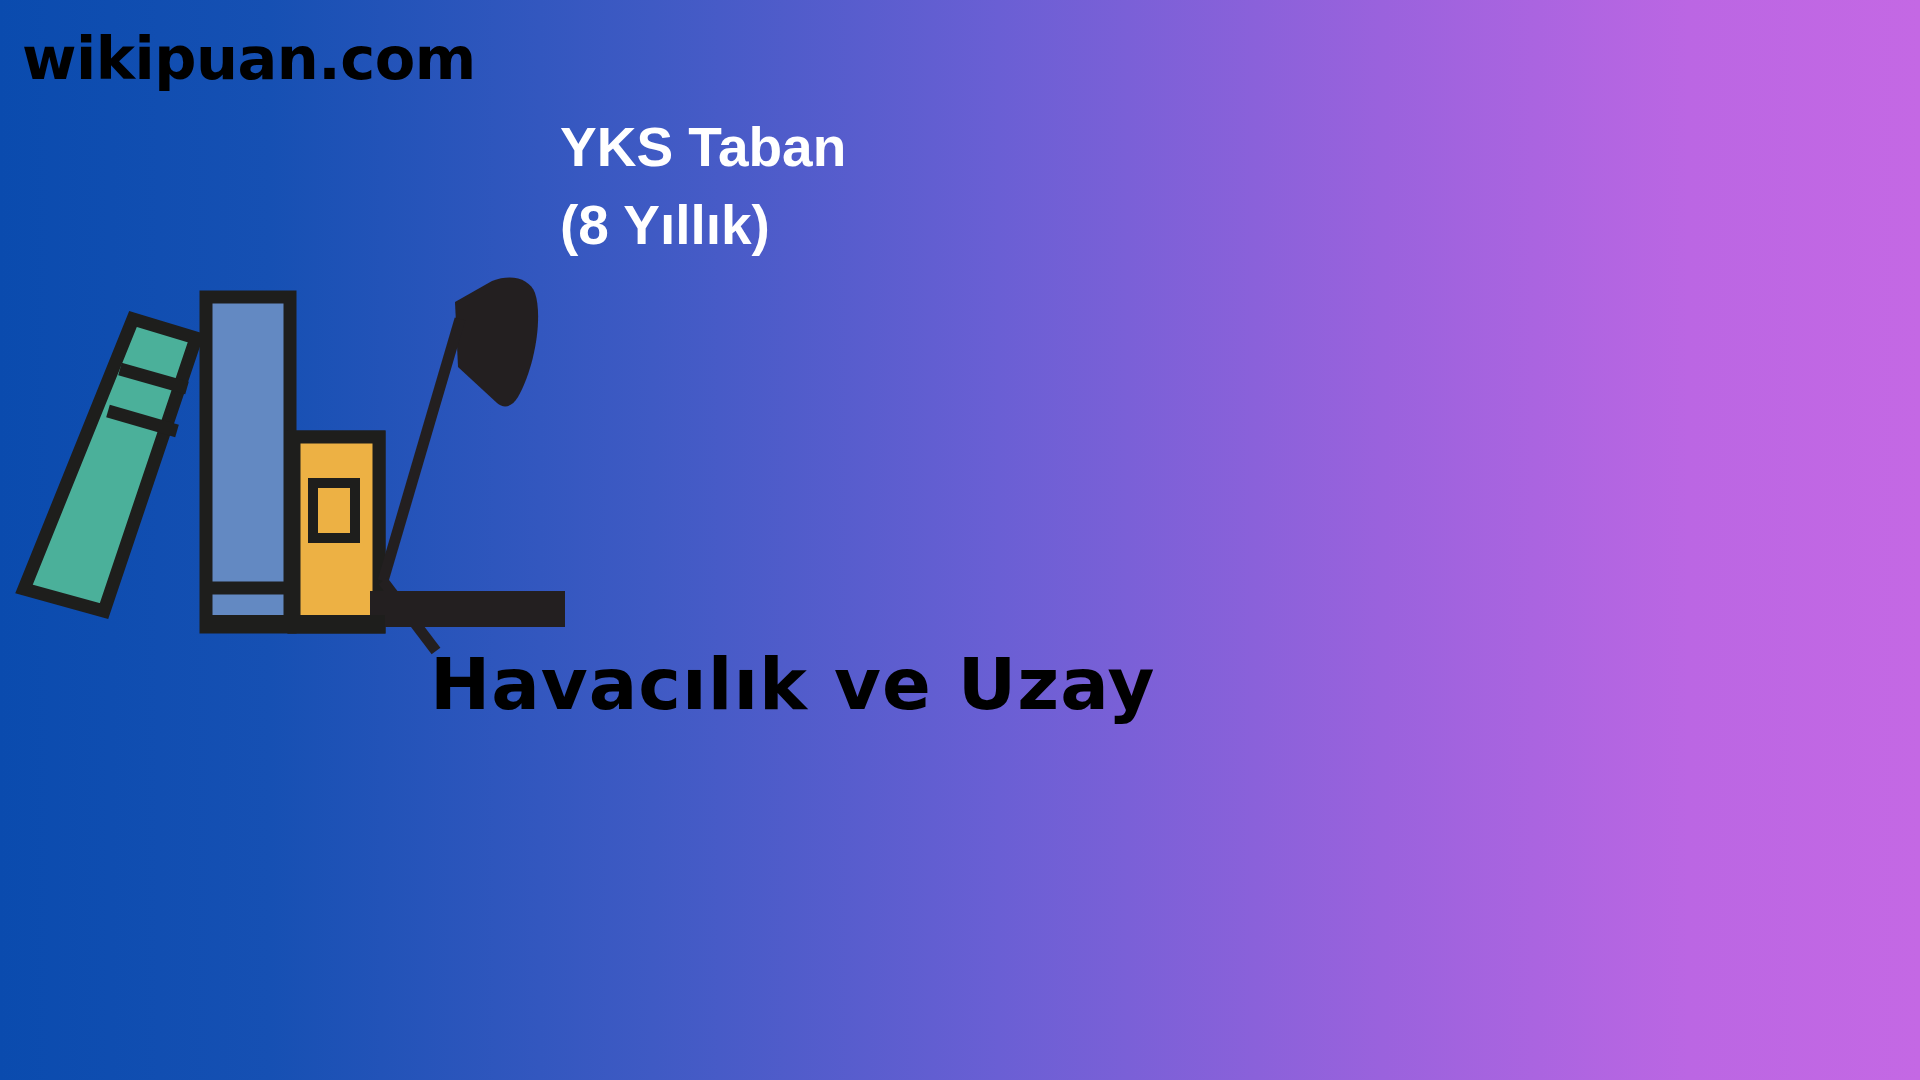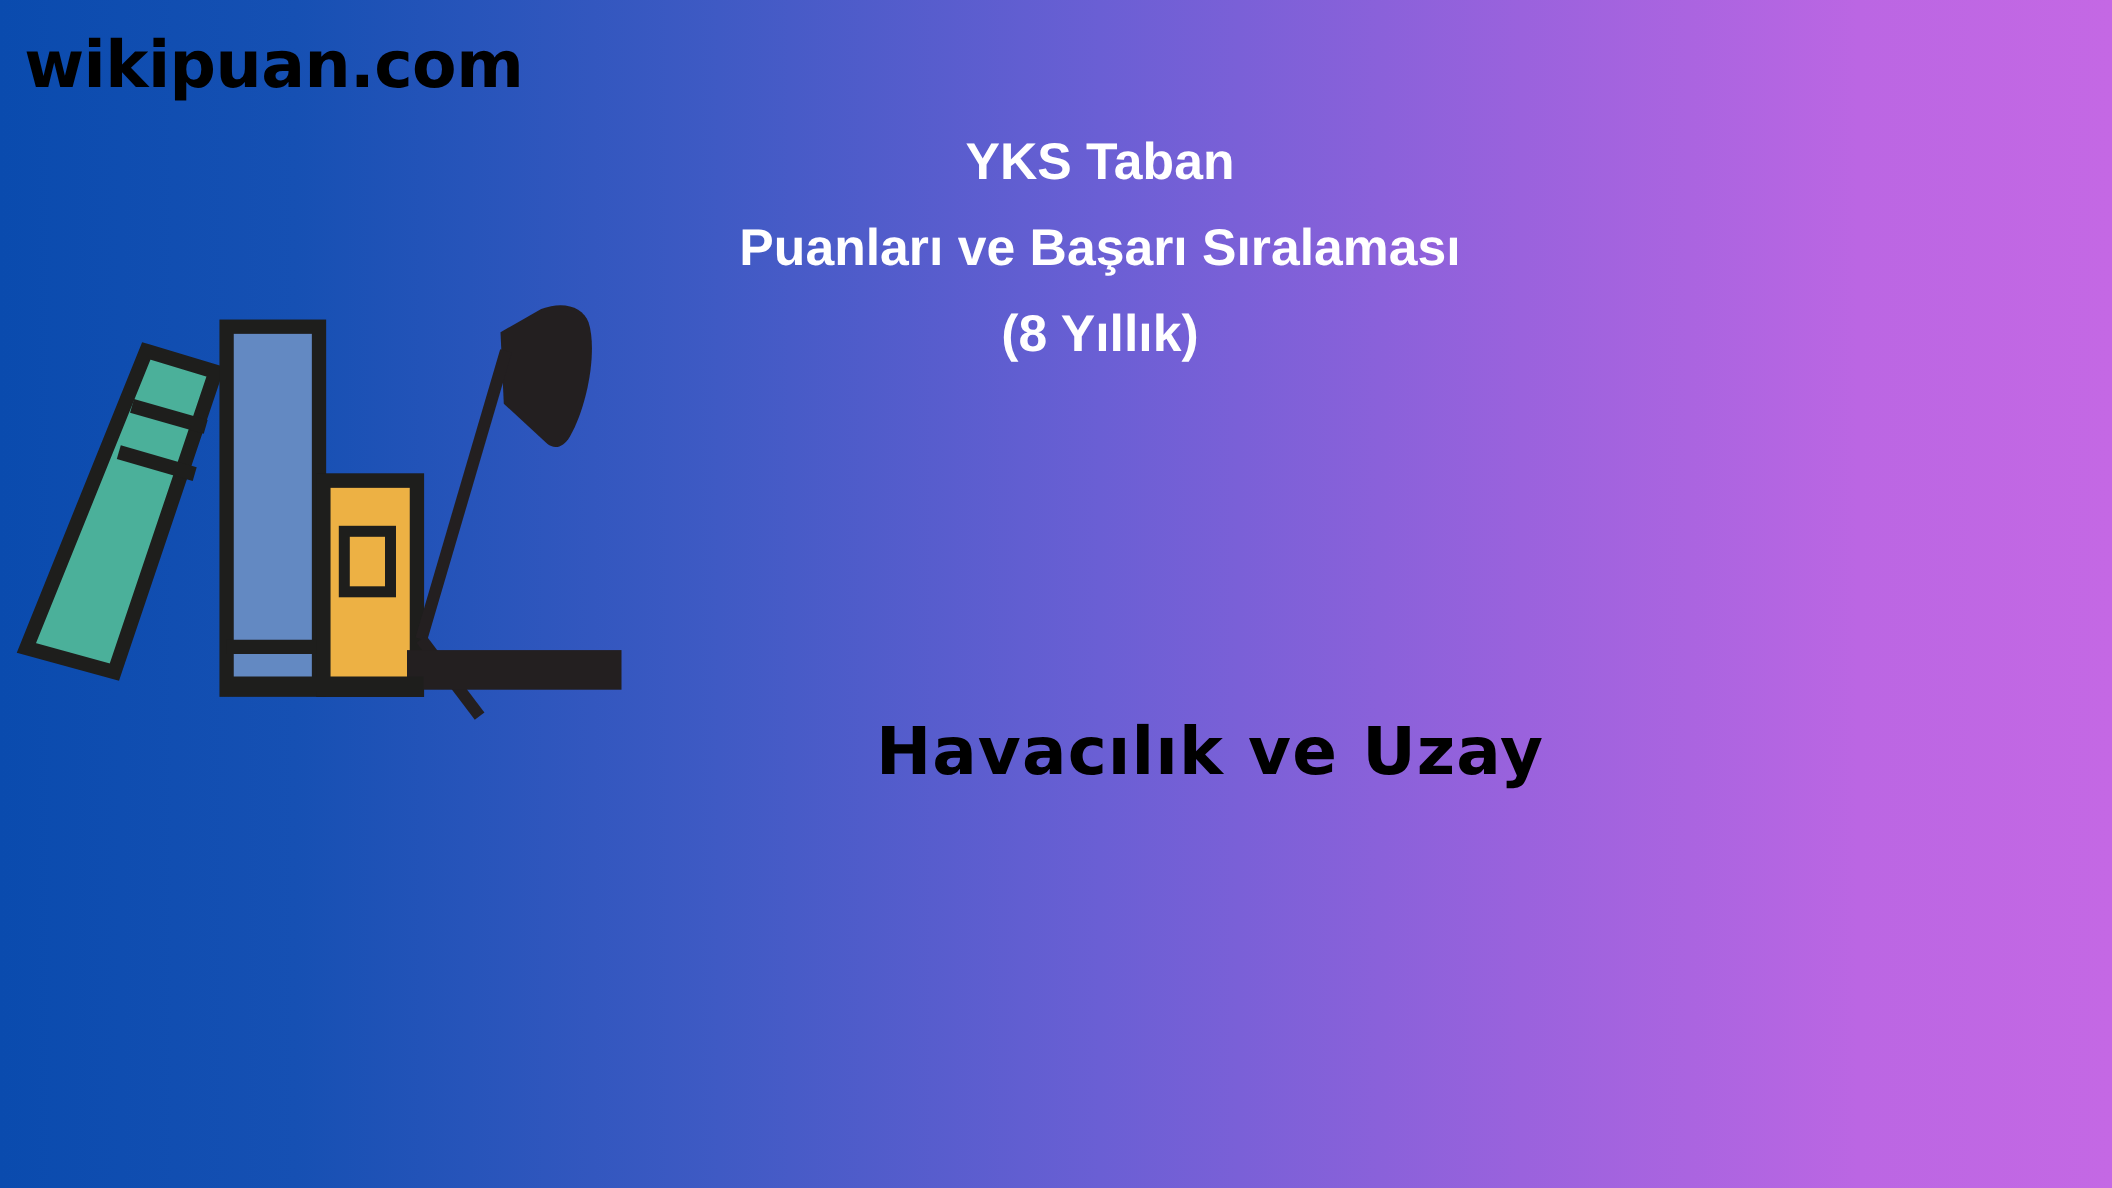--- a/index.html
+++ b/index.html
@@ -44,41 +44,41 @@
     height: 470px;
   }
   #illustration svg { display: block; width: 100%; height: 100%; }
 
   
   #headline {
     position: absolute;
     left: 560px;
     top: 108px;
     width: 880px;
-    text-align: center;
+    text-align: left;
     color: #ffffff;
     font-family: "Liberation Sans", sans-serif;
     font-weight: 700;
-    font-size: 47px;
+    font-size: 55px;
     line-height: 78px;
     letter-spacing: 0px;
   }
   #headline .hl-line { display: block; white-space: nowrap; }
 
   
   #department {
     position: absolute;
     left: 430px;
     top: 608px;
     width: 1340px;
-    text-align: center;
+    text-align: left;
     color: #000000;
     font-family: "DejaVu Sans", sans-serif;
     font-weight: 700;
-    font-size: 60px;
+    font-size: 72px;
     line-height: 152px;
     letter-spacing: 1px;
   }
   #department .dept-line { display: block; white-space: nowrap; }
 </style>
 </head>
 <body>
 
 <div id="poster">
 
@@ -112,21 +112,20 @@
       </g>
 
       <g>
         <rect x="200" y="340" width="185" height="14" fill="#1e1e1c"></rect>
       </g>
     </svg>
   </div>
 
   <div id="headline">
     <span class="hl-line">YKS Taban</span>
-    <span class="hl-line">Puanları ve Başarı Sıralaması</span>
     <span class="hl-line">(8 Yıllık)</span>
   </div>
 
   <div id="department">
     <span class="dept-line">Havacılık ve Uzay</span>
   </div>
 
 </div>
 
 </body></html>

